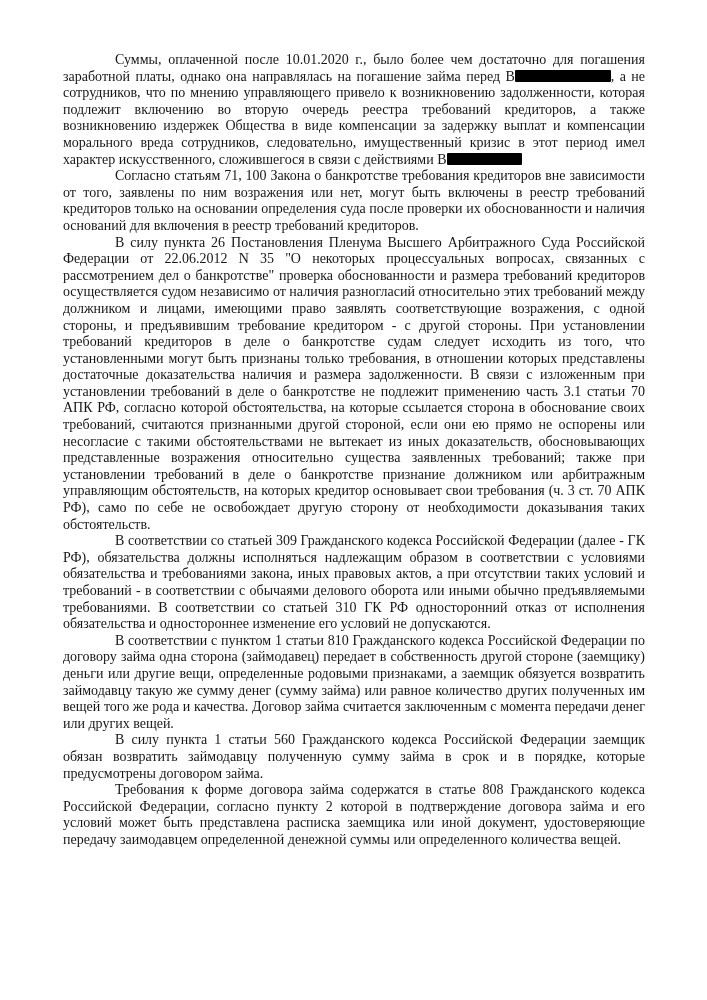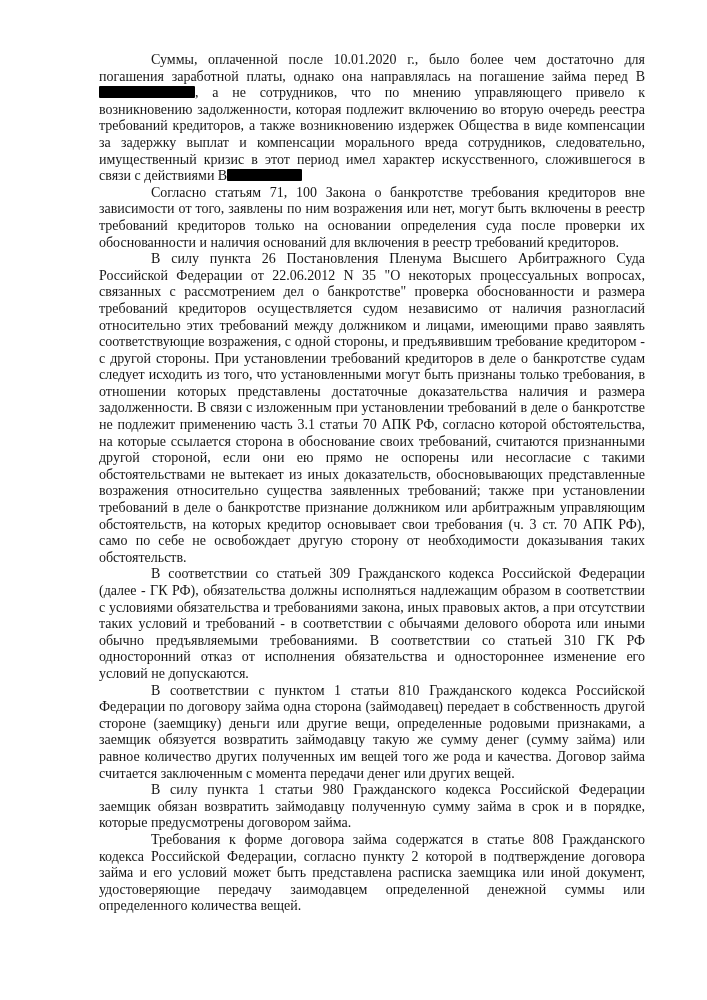--- a/index.html
+++ b/index.html
@@ -7,21 +7,21 @@
     padding: 0;
     background: #e8e8e8;
   }
   .page {
     position: relative;
     width: 707px;
     height: 1000px;
     margin: 0;
     background: #ffffff;
     box-sizing: border-box;
-    padding: 52px 62px 0 99px;
+    padding: 52px 62px 0 63px;
     overflow: hidden;
   }
   .text-block {
     font-family: "Liberation Serif", "DejaVu Serif", serif;
     font-size: 14px;
     line-height: 16.6px;
     color: #161616;
     text-align: justify;
   }
   .para {
@@ -40,16 +40,16 @@
 </head>
 <body>
 
 <div class="page">
   <div class="text-block">
       <p class="para"><span>Суммы, оплаченной после 10.01.2020 г., было более чем достаточно для погашения заработной платы, однако она направлялась на погашение займа перед В</span><span class="redaction" style="width: 96px; background: rgb(0, 0, 0);"></span><span>, а не сотрудников, что по мнению управляющего привело к возникновению задолженности, которая подлежит включению во вторую очередь реестра требований кредиторов, а также возникновению издержек Общества в виде компенсации за задержку выплат и компенсации морального вреда сотрудников, следовательно, имущественный кризис в этот период имел характер искусственного, сложившегося в связи с действиями В</span><span class="redaction" style="width: 75px; background: rgb(0, 0, 0);"></span></p>
       <p class="para"><span>Согласно статьям 71, 100 Закона о банкротстве требования кредиторов вне зависимости от того, заявлены по ним возражения или нет, могут быть включены в реестр требований кредиторов только на основании определения суда после проверки их обоснованности и наличия оснований для включения в реестр требований кредиторов.</span></p>
       <p class="para"><span>В силу пункта 26 Постановления Пленума Высшего Арбитражного Суда Российской Федерации от 22.06.2012 N 35 "О некоторых процессуальных вопросах, связанных с рассмотрением дел о банкротстве" проверка обоснованности и размера требований кредиторов осуществляется судом независимо от наличия разногласий относительно этих требований между должником и лицами, имеющими право заявлять соответствующие возражения, с одной стороны, и предъявившим требование кредитором - с другой стороны. При установлении требований кредиторов в деле о банкротстве судам следует исходить из того, что установленными могут быть признаны только требования, в отношении которых представлены достаточные доказательства наличия и размера задолженности. В связи с изложенным при установлении требований в деле о банкротстве не подлежит применению часть 3.1 статьи 70 АПК РФ, согласно которой обстоятельства, на которые ссылается сторона в обоснование своих требований, считаются признанными другой стороной, если они ею прямо не оспорены или несогласие с такими обстоятельствами не вытекает из иных доказательств, обосновывающих представленные возражения относительно существа заявленных требований; также при установлении требований в деле о банкротстве признание должником или арбитражным управляющим обстоятельств, на которых кредитор основывает свои требования (ч. 3 ст. 70 АПК РФ), само по себе не освобождает другую сторону от необходимости доказывания таких обстоятельств.</span></p>
       <p class="para"><span>В соответствии со статьей 309 Гражданского кодекса Российской Федерации (далее - ГК РФ), обязательства должны исполняться надлежащим образом в соответствии с условиями обязательства и требованиями закона, иных правовых актов, а при отсутствии таких условий и требований - в соответствии с обычаями делового оборота или иными обычно предъявляемыми требованиями. В соответствии со статьей 310 ГК РФ односторонний отказ от исполнения обязательства и одностороннее изменение его условий не допускаются.</span></p>
       <p class="para"><span>В соответствии с пунктом 1 статьи 810 Гражданского кодекса Российской Федерации по договору займа одна сторона (займодавец) передает в собственность другой стороне (заемщику) деньги или другие вещи, определенные родовыми признаками, а заемщик обязуется возвратить займодавцу такую же сумму денег (сумму займа) или равное количество других полученных им вещей того же рода и качества. Договор займа считается заключенным с момента передачи денег или других вещей.</span></p>
-      <p class="para"><span>В силу пункта 1 статьи 980 Гражданского кодекса Российской Федерации заемщик обязан возвратить займодавцу полученную сумму займа в срок и в порядке, которые предусмотрены договором займа.</span></p>
+      <p class="para"><span>В силу пункта 1 статьи 560 Гражданского кодекса Российской Федерации заемщик обязан возвратить займодавцу полученную сумму займа в срок и в порядке, которые предусмотрены договором займа.</span></p>
       <p class="para"><span>Требования к форме договора займа содержатся в статье 808 Гражданского кодекса Российской Федерации, согласно пункту 2 которой в подтверждение договора займа и его условий может быть представлена расписка заемщика или иной документ, удостоверяющие передачу заимодавцем определенной денежной суммы или определенного количества вещей.</span></p>
     </div>
 </div>
 
 </body></html>

